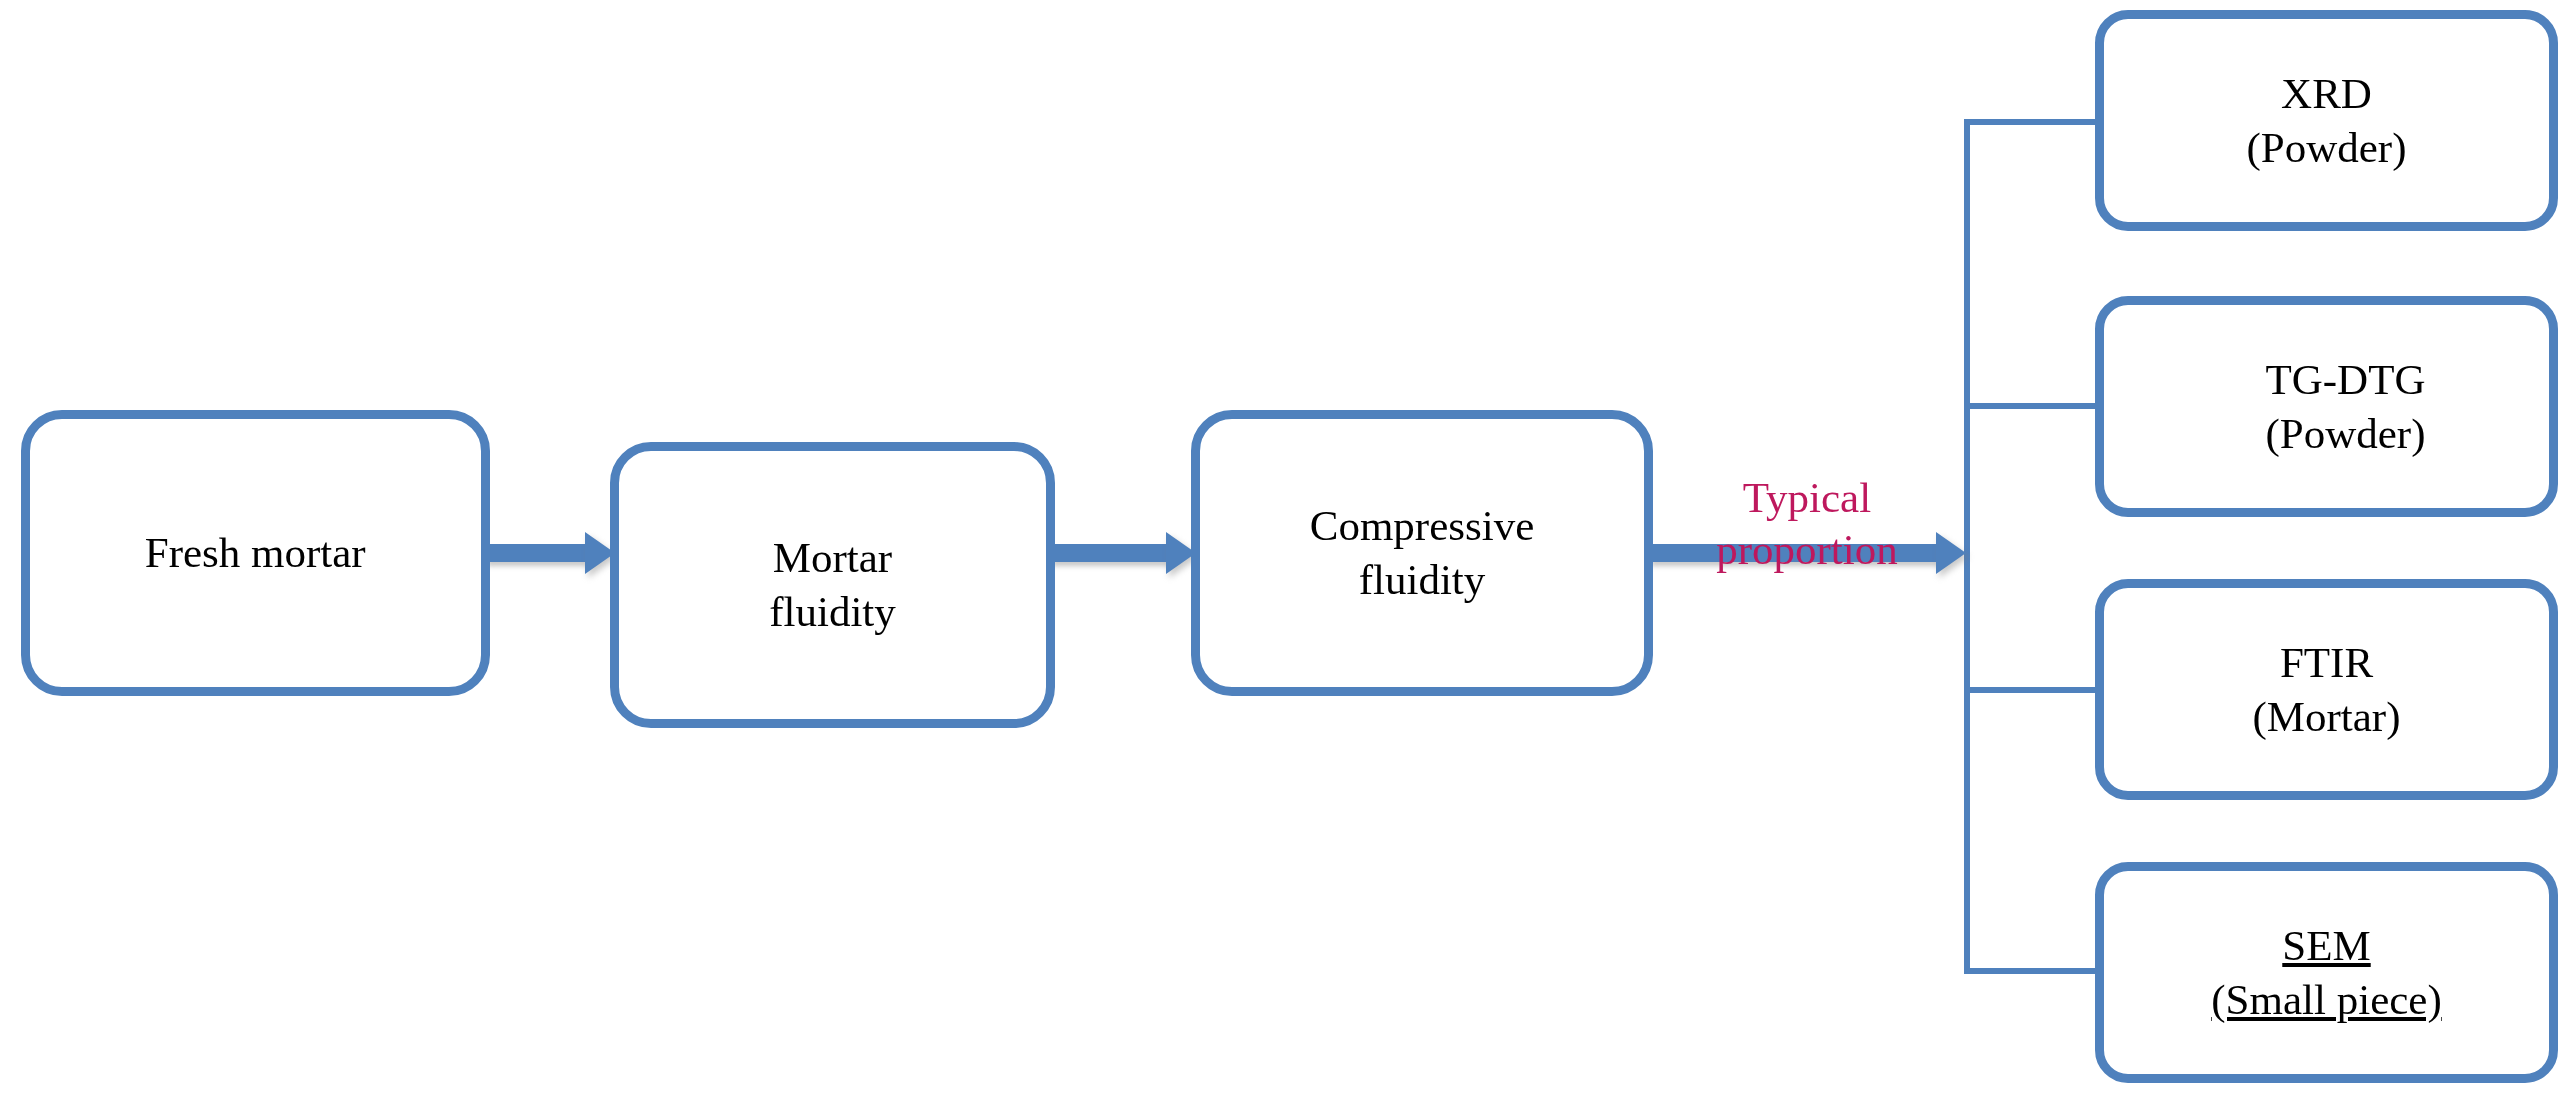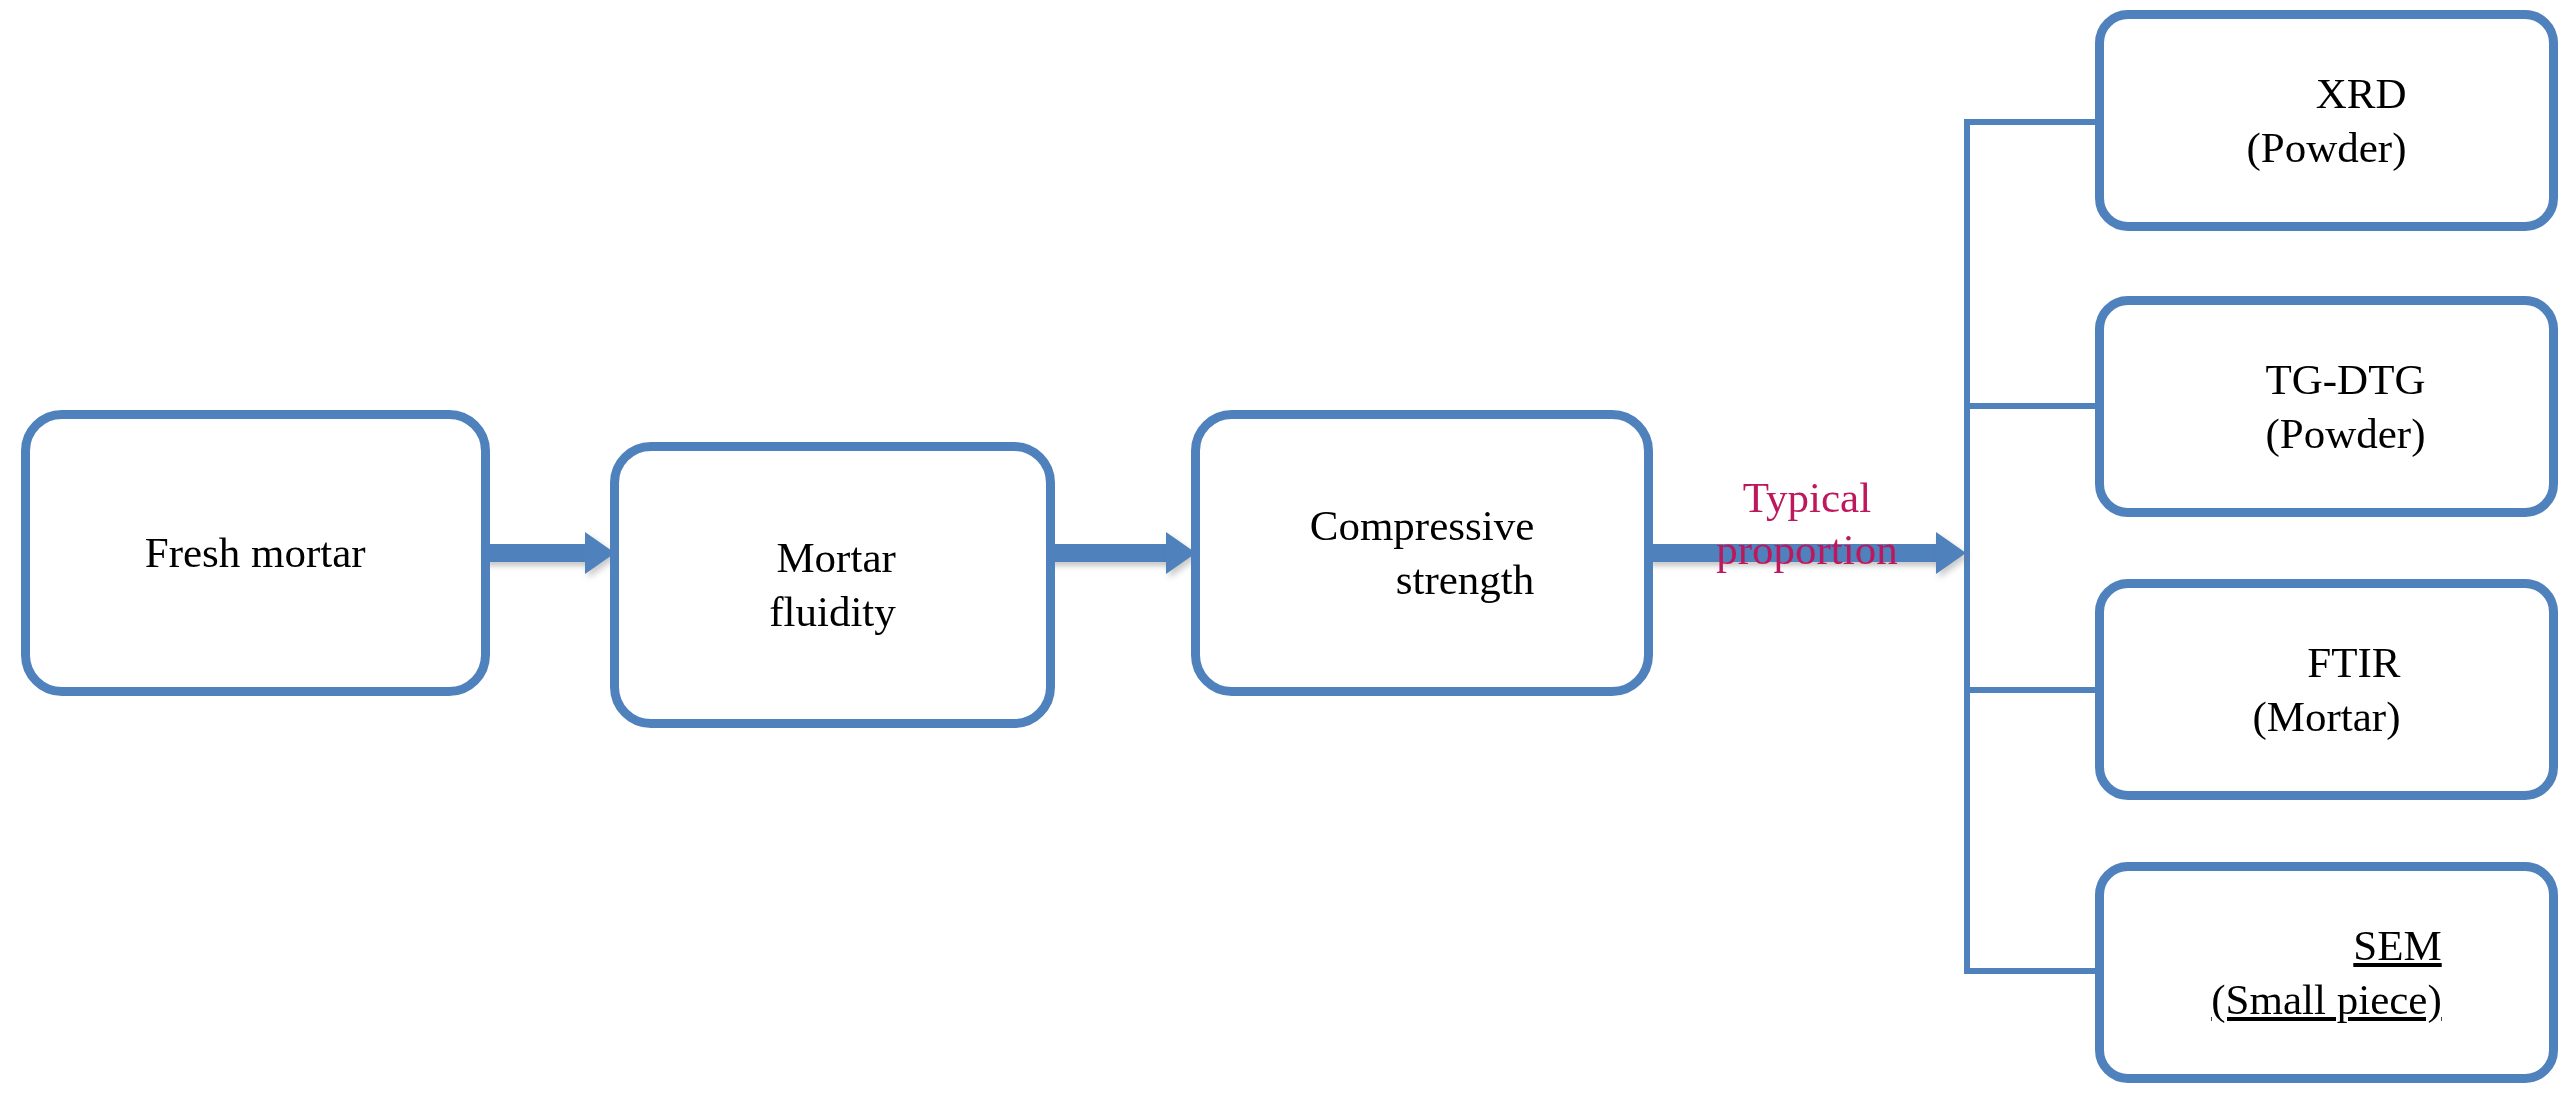--- a/index.html
+++ b/index.html
@@ -30,21 +30,20 @@
     justify-content: center;
     text-align: center;
     color: #000000;
     line-height: 1.25;
     z-index: 5;
   }
   .node .label {
     display: block;
     white-space: pre-line;
     font-size: 43px;
-    text-align: right;
   }
   .node.small-radius {
     border-radius: 33px;
   }
 
   
   .arrow {
     position: absolute;
     z-index: 4;
     height: 43px;
@@ -112,21 +111,21 @@
 fluidity</span>
   </div>
 
   <div class="arrow" style="left:1049px; top:532px; width:148px;">
     <div class="shaft" style="width:119px;"></div>
     <div class="head" style="left:117px;"></div>
   </div>
 
   <div class="node" style="left:1191px; top:410px; width:462px; height:286px;">
     <span class="label">Compressive
-strength</span>
+fluidity</span>
   </div>
 
   <div class="arrow" style="left:1648px; top:532px; width:324px;">
     <div class="shaft" style="width:290px;"></div>
     <div class="head" style="left:288px;"></div>
   </div>
 
   <div class="edge-label" style="left:1662px; top:472px; width:290px;">Typical
 proportion</div>
 

